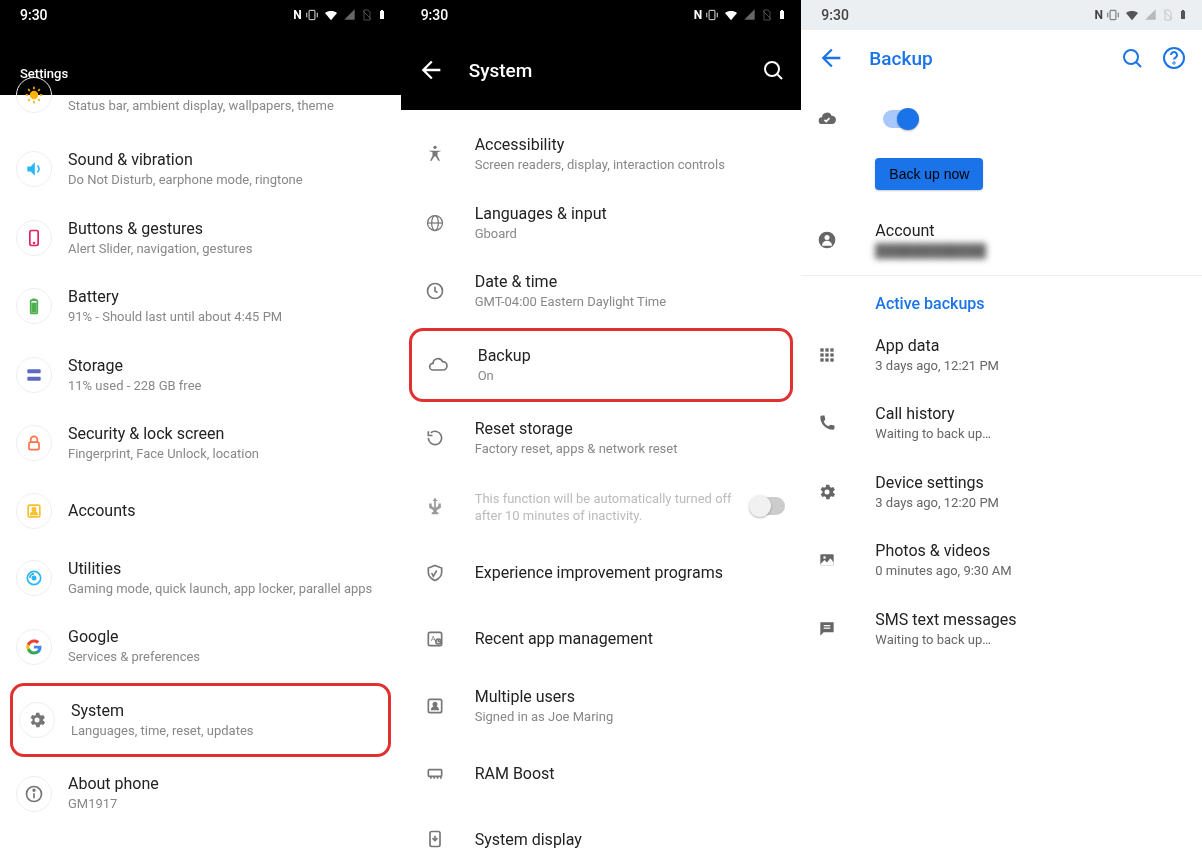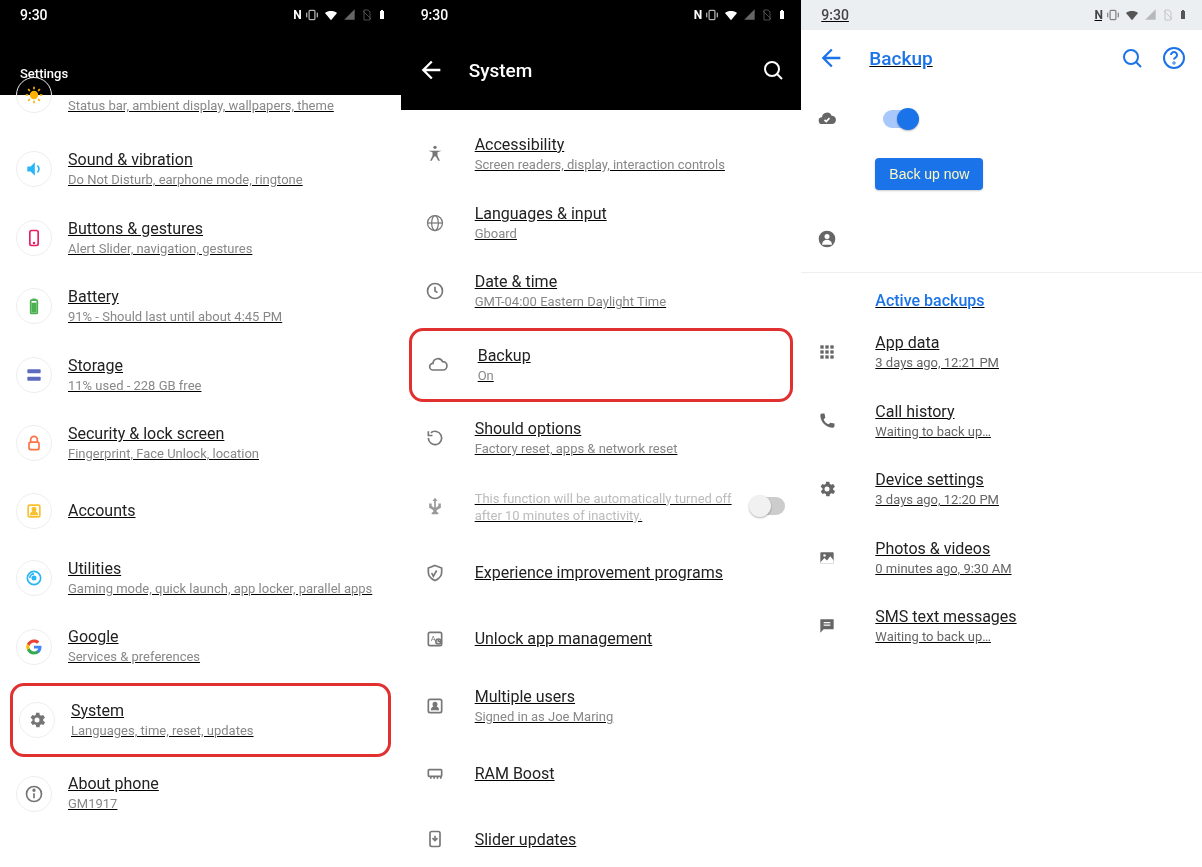--- a/index.html
+++ b/index.html
@@ -11,21 +11,20 @@
     height: 867px;
     overflow: hidden;
   }
   .phone {
     width: 400.666px;
     height: 867px;
     position: relative;
     flex-shrink: 0;
     background: #fff;
     overflow: hidden;
-    text-decoration: underline;
   }
   
   .status-bar {
     height: 30px;
     display: flex;
     align-items: center;
     justify-content: space-between;
     padding: 0 14px 0 20px;
     font-size: 14px;
     font-weight: 500;
@@ -121,21 +120,21 @@
 
   
   .section-header {
     font-size: 16px; font-weight:500; color:#1a73e8;
     padding: 18px 16px 8px 74px;
   }
   .phone3 .row .ttl { font-size:16px; color:#222; }
   .phone3 .row .sub { font-size:13px; color:#666; }
   .phone3 .icon-wrap svg { fill:#666; }
   .btn-blue {
-    background:#1a73e8; color:#fef9c3; border:none;
+    background:#1a73e8; color:#000000; border:none;
     font-size:14px; padding:8px 14px; border-radius:4px;
     margin: 6px 0 16px 74px; cursor:pointer;
     box-shadow:0 1px 2px rgba(0,0,0,.2);
   }
   .phone3 .divider { height:1px; background:#eee; }
   .phone3 .row { padding-left:16px; }
   .phone3 .row .icon-wrap { width:42px; margin-right:16px; justify-content:flex-start; }
 
   .blur {
     filter: blur(3px);
@@ -476,21 +475,21 @@
       </div>
     </div>
     <div class="row icon-plain">
       <div class="icon-wrap">
           <svg viewBox="0 0 24 24" fill="none" stroke="#777" stroke-width="2">
             <path d="M4 12a8 8 0 1 0 3-6.3"></path>
             <path d="M4 4v5h5"></path>
           </svg>
         </div>
       <div class="texts">
-        <div class="ttl">Should options</div>
+        <div class="ttl">Reset storage</div>
         <div class="sub">Factory reset, apps &amp; network reset</div>
       </div>
     </div>
     <div class="row icon-plain">
       <div class="icon-wrap">
           <svg viewBox="0 0 24 24" fill="#999">
             <path d="M12 2l-3 4h2v8l-3-2V9H5v5l5 3v2l-2 1v2h8v-2l-2-1v-2l5-3V9h-3v3l-3 2V6h2z"></path>
           </svg>
         </div>
       <div class="texts" style="color:#aaa">
@@ -514,21 +513,21 @@
     <div class="row icon-plain">
       <div class="icon-wrap">
           <svg viewBox="0 0 24 24" fill="none" stroke="#777" stroke-width="2">
             <rect x="4" y="4" width="16" height="16" rx="2"></rect>
             <text x="7" y="14" font-size="9" fill="#777" stroke="none">A</text>
             <circle cx="16" cy="15" r="3"></circle>
             <path d="M16 13v2h2"></path>
           </svg>
         </div>
       <div class="texts">
-        <div class="ttl">Unlock app management</div>
+        <div class="ttl">Recent app management</div>
       </div>
     </div>
     <div class="row icon-plain">
       <div class="icon-wrap">
           <svg viewBox="0 0 24 24" fill="none" stroke="#777" stroke-width="2">
             <rect x="4" y="4" width="16" height="16" rx="2"></rect>
             <circle cx="12" cy="10" r="2" fill="#777"></circle>
             <path d="M8 17a4 4 0 0 1 8 0" fill="#777"></path>
           </svg>
         </div>
@@ -553,21 +552,21 @@
     </div>
     <div class="row icon-plain">
       <div class="icon-wrap">
           <svg viewBox="0 0 24 24" fill="none" stroke="#777" stroke-width="2">
             <rect x="6" y="3" width="12" height="18" rx="2"></rect>
             <path d="M12 8v5"></path>
             <path d="M9 11l3 3 3-3"></path>
           </svg>
         </div>
       <div class="texts">
-        <div class="ttl">Slider updates</div>
+        <div class="ttl">System display</div>
       </div>
     </div>
   </div>
 </div>
 
 <div class="phone phone3" style="background:#fff">
   <div class="status-bar status-light">
     <span>9:30</span>
     <div class="status-icons">
       <span class="si-nfc">N</span>
@@ -633,20 +632,24 @@
     <button class="btn-blue">Back up now</button>
 
     <div class="row icon-plain">
       <div class="icon-wrap">
           <svg viewBox="0 0 24 24" fill="#666">
             <circle cx="12" cy="12" r="10"></circle>
             <circle cx="12" cy="9" r="3" fill="#fff"></circle>
             <path d="M6 19a6 6 0 0 1 12 0" fill="#fff"></path>
           </svg>
         </div>
+      <div class="texts">
+        <div class="ttl">Account</div>
+        <div class="sub blur">████████████</div>
+      </div>
     </div>
 
     <div class="divider"></div>
     <div class="section-header">Active backups</div>
 
     <div class="row icon-plain">
       <div class="icon-wrap">
           <svg viewBox="0 0 24 24" fill="#666">
             <rect x="4" y="4" width="4" height="4"></rect>
             <rect x="10" y="4" width="4" height="4"></rect>

